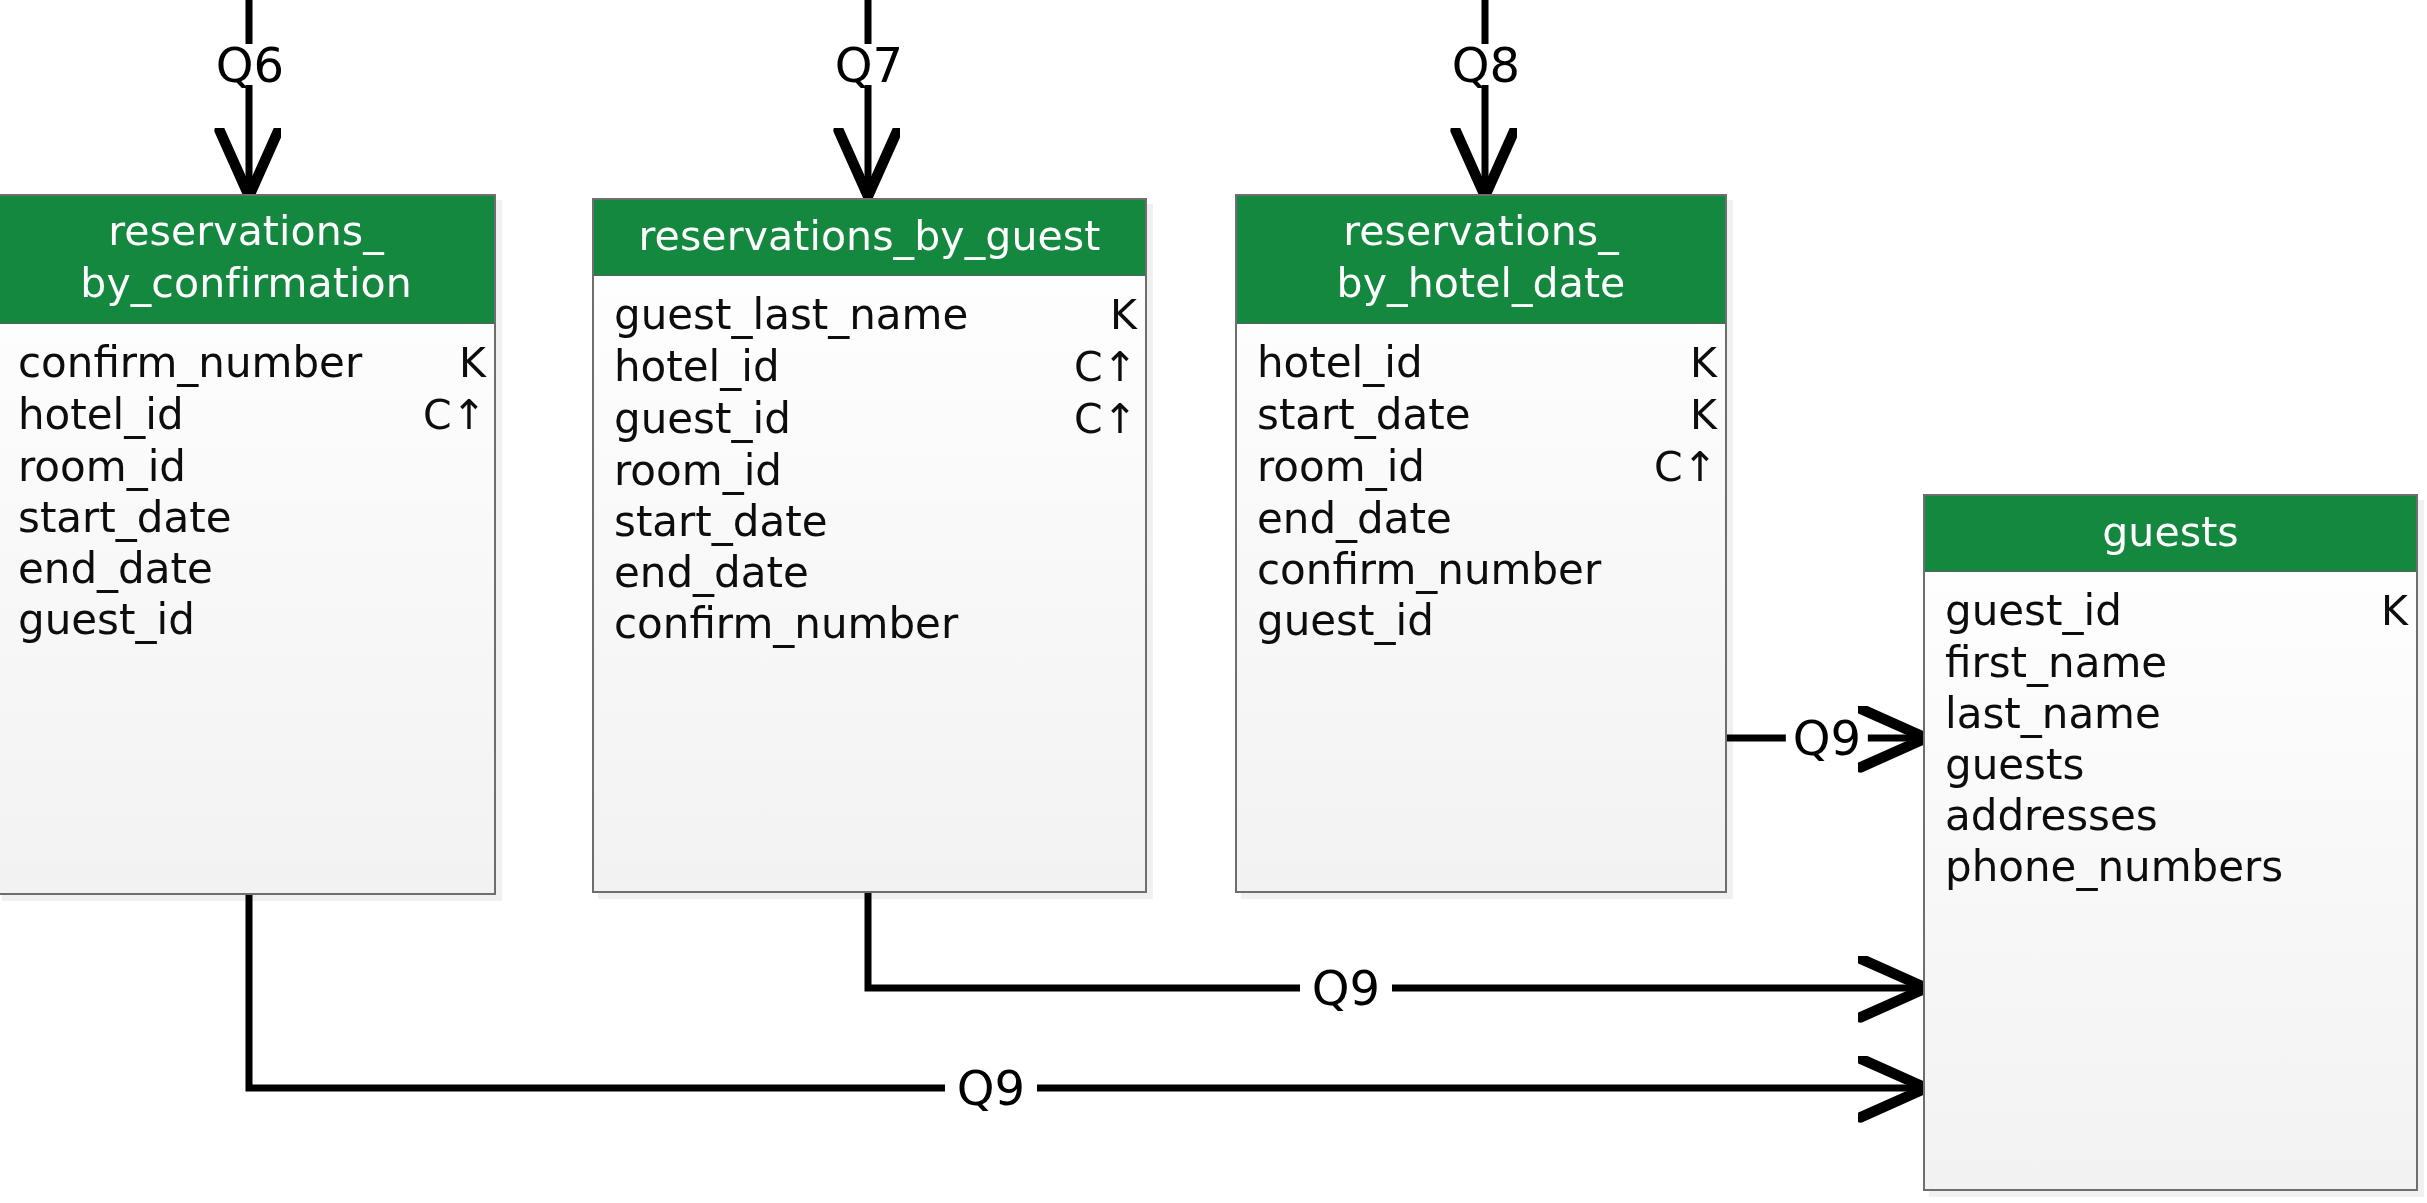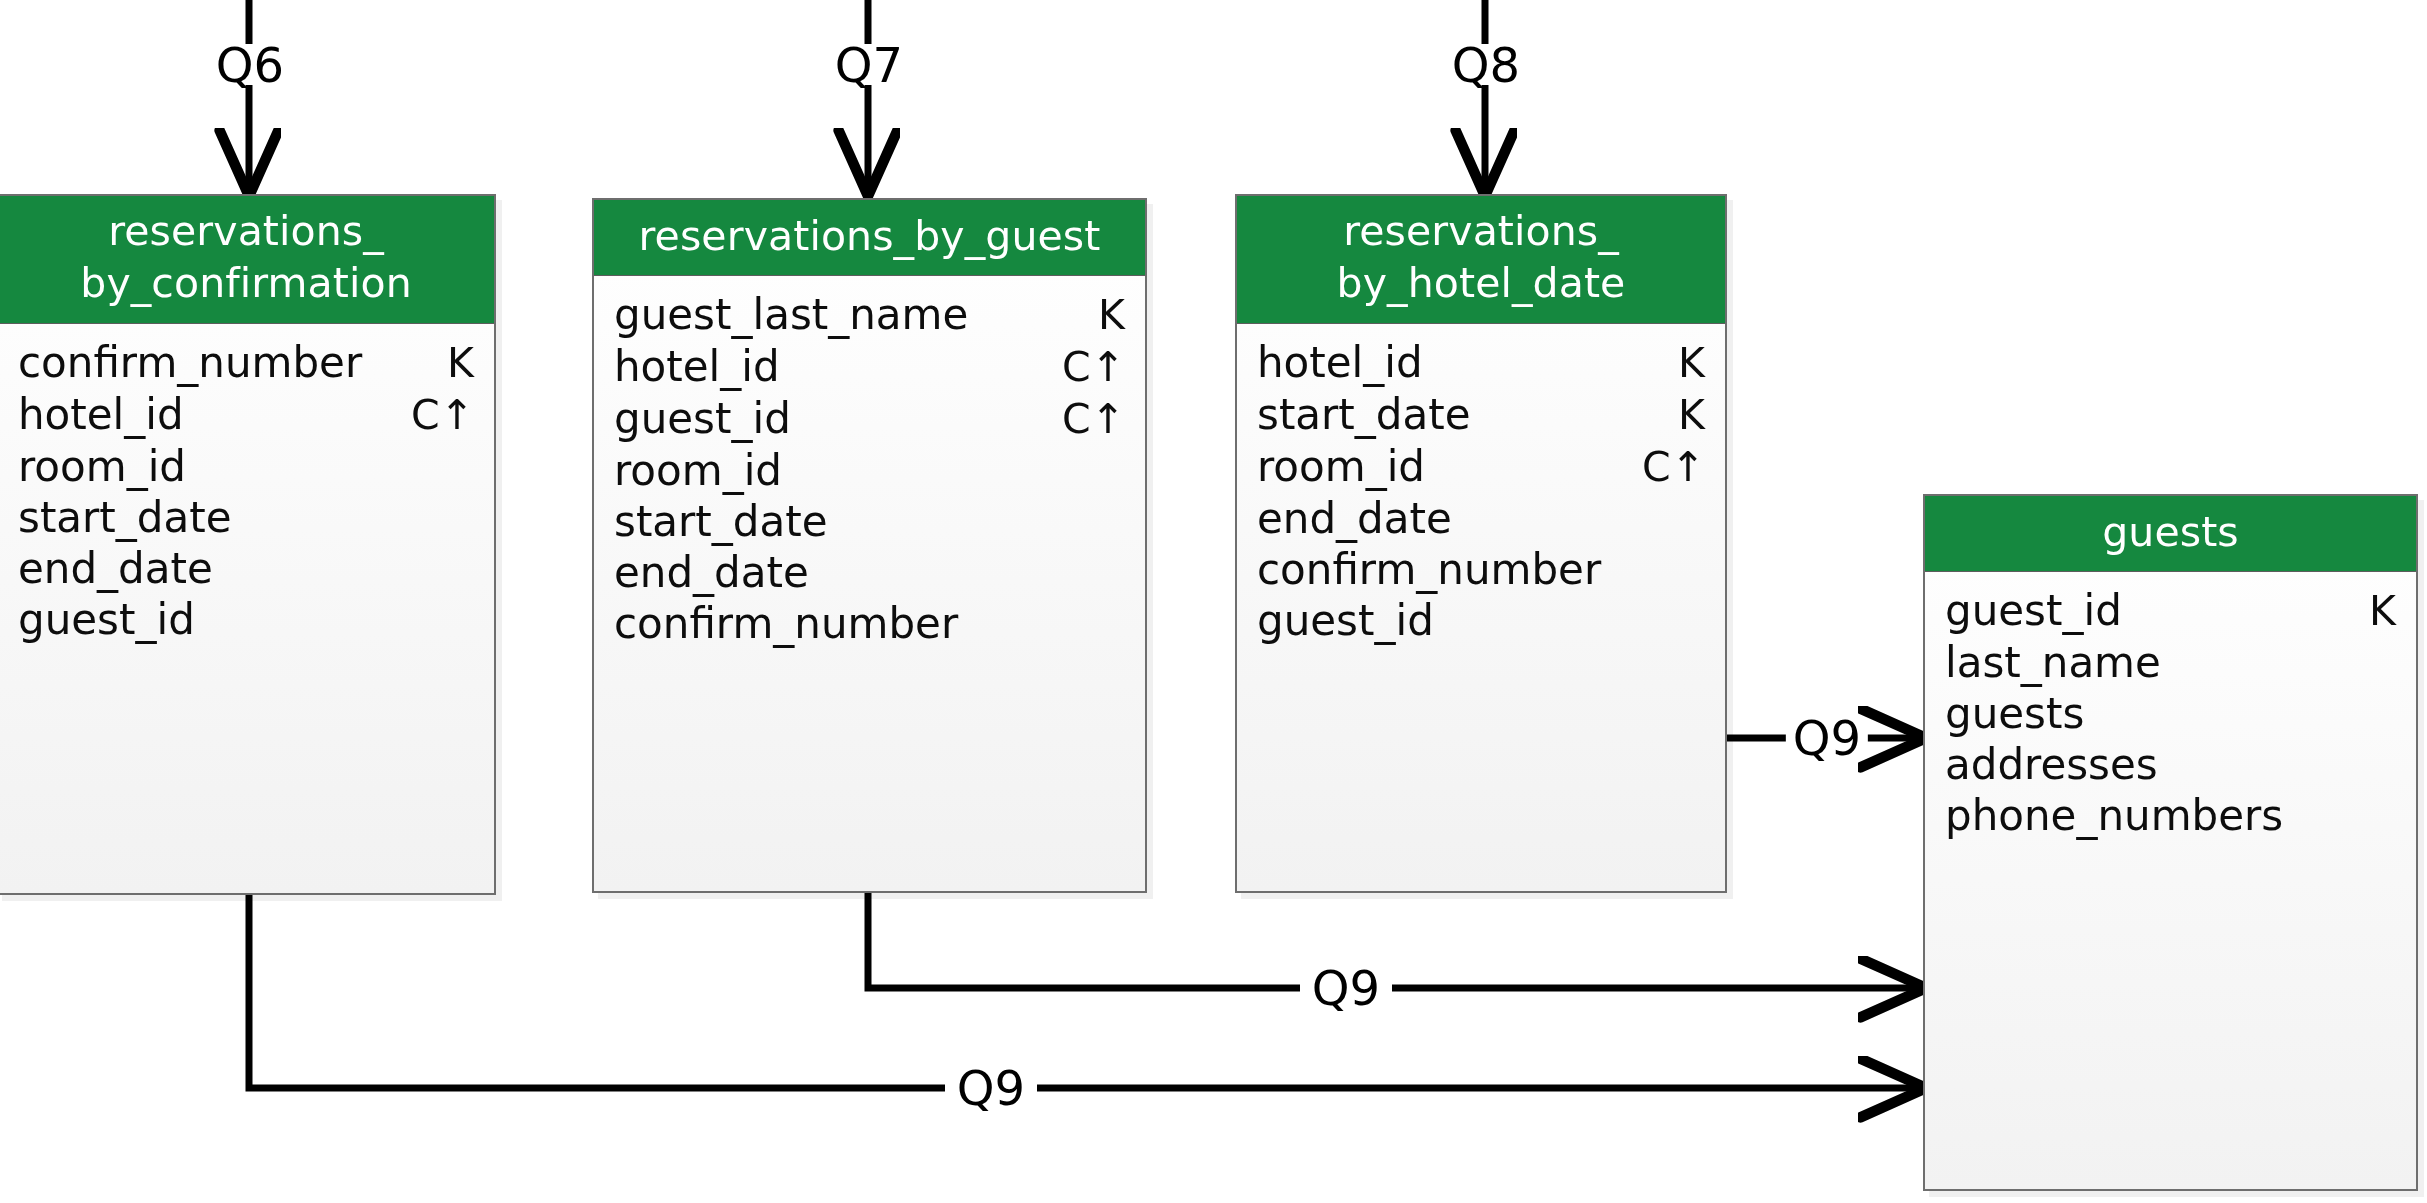--- a/index.html
+++ b/index.html
@@ -40,21 +40,21 @@
     text-align: center;
     font-size: 41px;
     line-height: 52px;
     padding: 9px 4px 11px 4px;
     white-space: pre-line;
     letter-spacing: 0.1px;
     border-bottom: 1px solid #5d5d5d;
   }
   .entity-body {
     box-sizing: border-box;
-    padding: 13px 20px 16px 20px;
+    padding: 13px 8px 16px 20px;
   }
   .col-row {
     display: flex;
     align-items: baseline;
     justify-content: space-between;
     font-size: 42px;
     line-height: 51px;
     color: #0d0d0d;
     white-space: nowrap;
   }
@@ -223,20 +223,24 @@
   </div>
 
   <div class="entity" style="left:1923px; top:494px; width:495px; height:697px;">
     <div class="entity-header" style="height:76px; padding-top:10px;">guests</div>
     <div class="entity-body">
       <div class="col-row">
         <span class="col-name">guest_id</span>
         <span class="col-key">K</span>
       </div>
       <div class="col-row">
+        <span class="col-name">first_name</span>
+        <span class="col-key"></span>
+      </div>
+      <div class="col-row">
         <span class="col-name">last_name</span>
         <span class="col-key"></span>
       </div>
       <div class="col-row">
         <span class="col-name">guests</span>
         <span class="col-key"></span>
       </div>
       <div class="col-row">
         <span class="col-name">addresses</span>
         <span class="col-key"></span>

